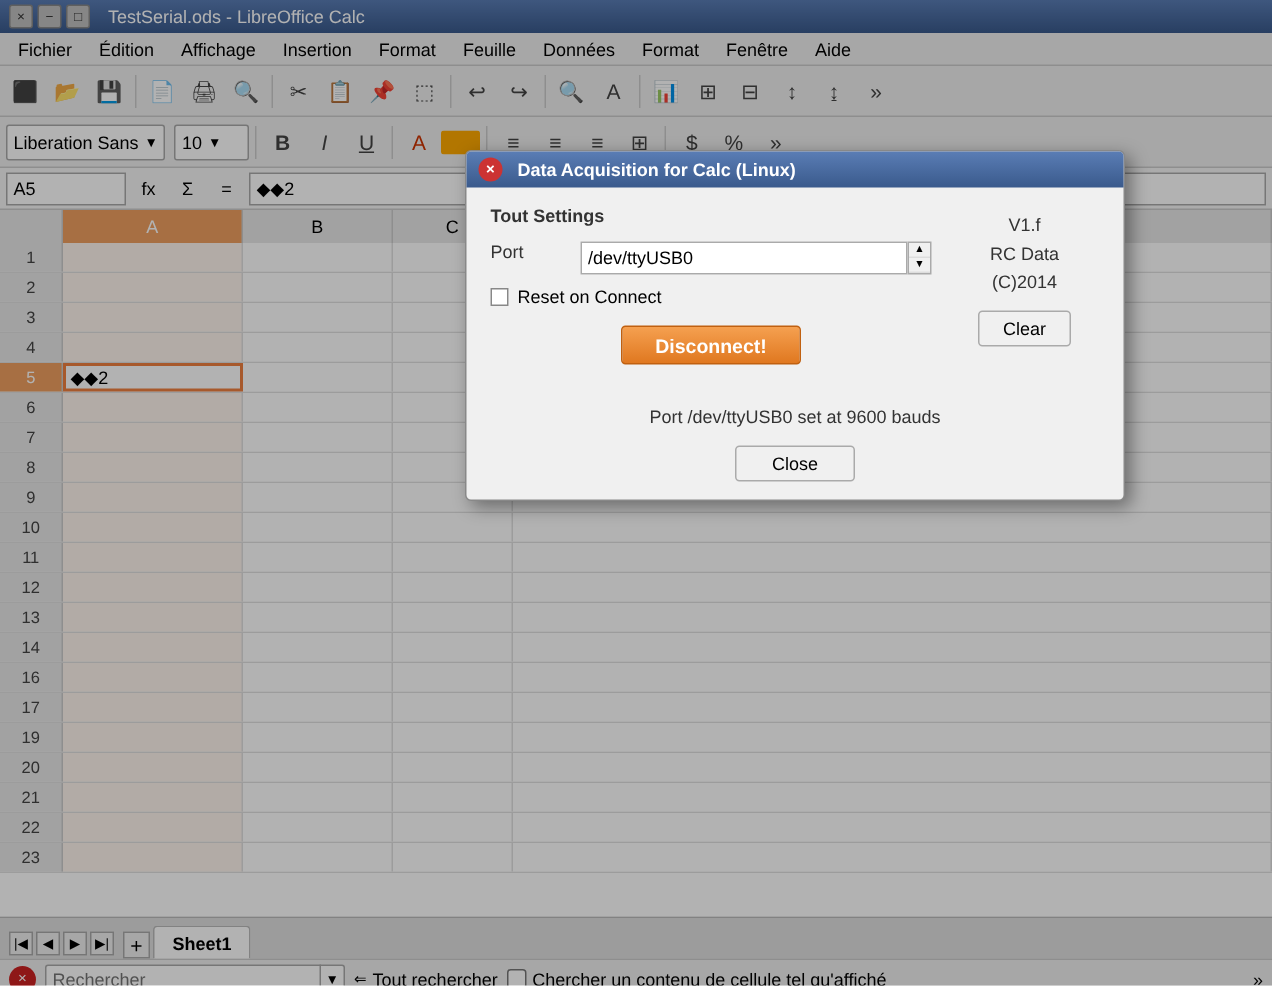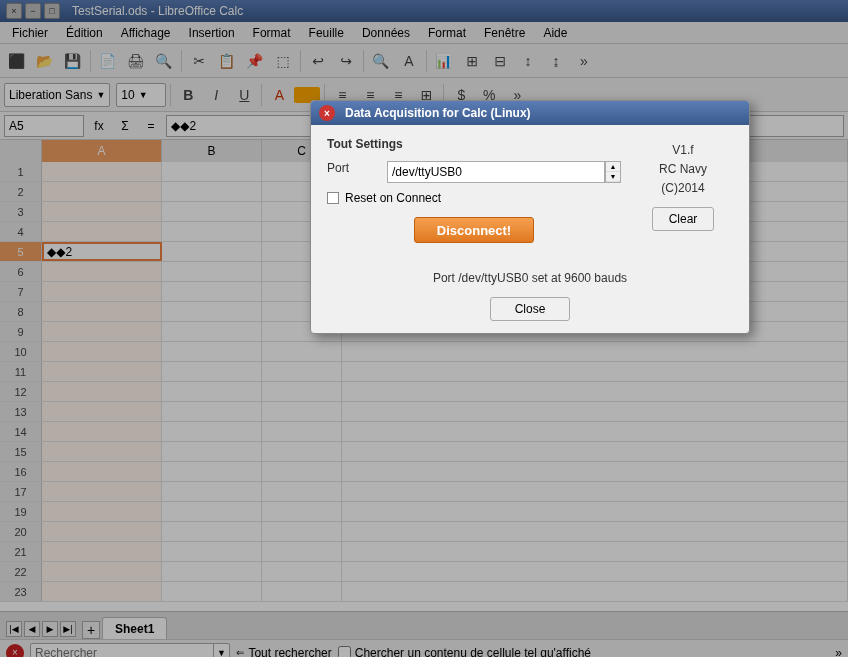--- a/index.html
+++ b/index.html
@@ -711,27 +711,20 @@
       <div class="grid-cell" style="flex:1;"></div>
     </div>
     <div class="grid-row">
       <div class="row-header">14</div>
       <div class="grid-cell selected-col" style="width:120px; min-width:120px;"></div>
       <div class="grid-cell" style="width:100px; min-width:100px;"></div>
       <div class="grid-cell" style="width:80px; min-width:80px;"></div>
       <div class="grid-cell" style="flex:1;"></div>
     </div>
     <div class="grid-row">
-      <div class="row-header">15</div>
-      <div class="grid-cell selected-col" style="width:120px; min-width:120px;"></div>
-      <div class="grid-cell" style="width:100px; min-width:100px;"></div>
-      <div class="grid-cell" style="width:80px; min-width:80px;"></div>
-      <div class="grid-cell" style="flex:1;"></div>
-    </div>
-    <div class="grid-row">
       <div class="row-header">16</div>
       <div class="grid-cell selected-col" style="width:120px; min-width:120px;"></div>
       <div class="grid-cell" style="width:100px; min-width:100px;"></div>
       <div class="grid-cell" style="width:80px; min-width:80px;"></div>
       <div class="grid-cell" style="flex:1;"></div>
     </div>
     <div class="grid-row">
       <div class="row-header">17</div>
       <div class="grid-cell selected-col" style="width:120px; min-width:120px;"></div>
       <div class="grid-cell" style="width:100px; min-width:100px;"></div>
@@ -837,21 +830,21 @@
         </div>
 
         <div style="display:flex; justify-content:center; margin: 8px 0;">
           <button class="dialog-connect-btn">Disconnect!</button>
         </div>
       </div>
 
       <div class="dialog-right">
         <div class="version-text">
           <div>V1.f</div>
-          <div>RC Navy</div>
+          <div>RC Data</div>
           <div>(C)2014</div>
         </div>
         <button class="clear-btn">Clear</button>
       </div>
     </div>
 
     <div class="dialog-status-text">Port /dev/ttyUSB0 set at 9600 bauds</div>
 
     <div class="dialog-footer">
       <button class="dialog-close-button">Close</button>

